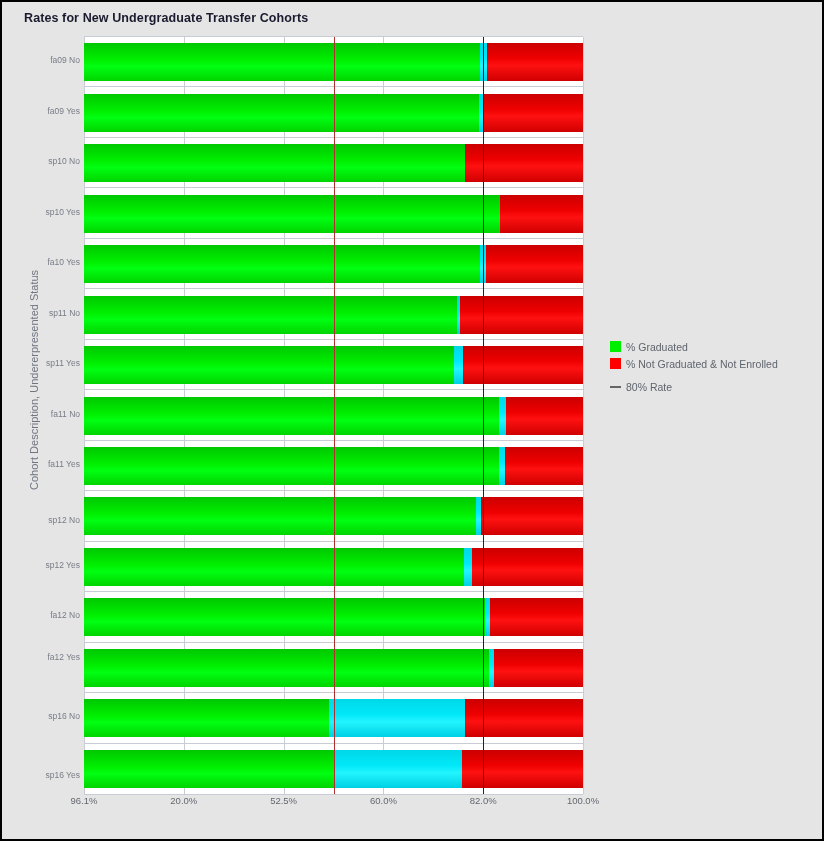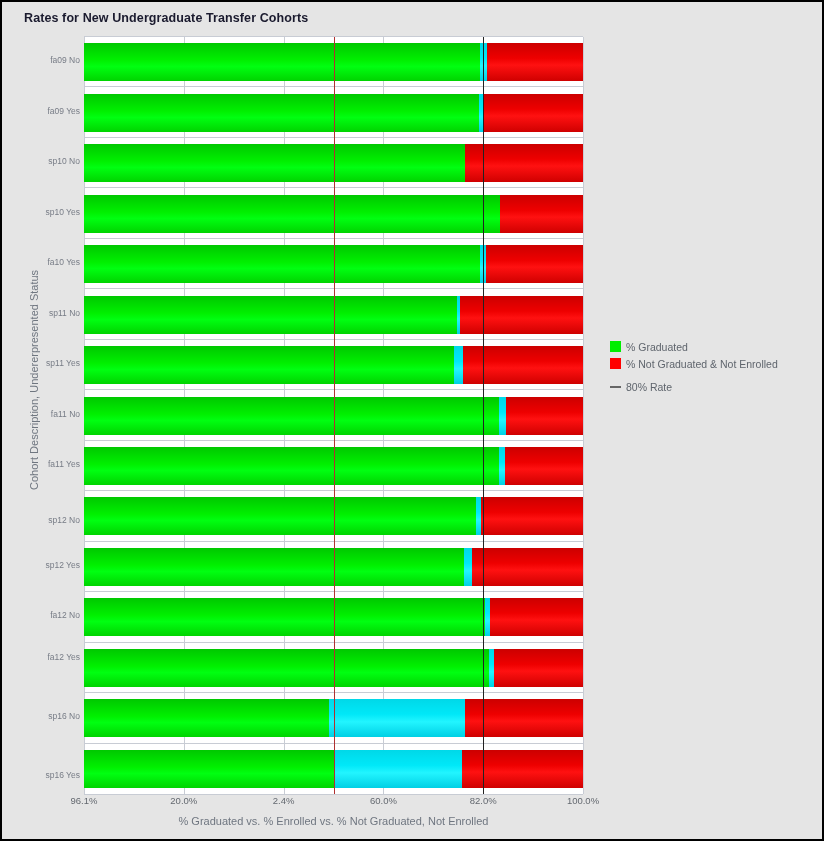--- a/index.html
+++ b/index.html
@@ -317,27 +317,26 @@
           <div class="seg seg-notg" style="width: 120.758px;"></div>
         </div>
       </div>
       <div class="ref-line ref-50" style="left: 249.5px;"></div>
       <div class="ref-line ref-80" style="left: 399.2px;"></div>
     </div>
 
   <div id="x-ticks">
       <div class="xtick" style="left: 0px;">96.1%</div>
       <div class="xtick" style="left: 99.8px; text-align: right;">20.0%</div>
-      <div class="xtick" style="left: 199.6px;">2.4%</div>
+      <div class="xtick" style="left: 199.6px;">52.5%</div>
       <div class="xtick" style="left: 299.4px;">60.0%</div>
       <div class="xtick" style="left: 399.2px;">82.0%</div>
       <div class="xtick" style="left: 499px;">100.0%</div>
     </div>
 
-  <div id="x-axis-title">% Graduated vs. % Enrolled vs. % Not Graduated, Not Enrolled</div>
 
   <div id="legend">
     <div id="legend-series">
         <div class="legend-item">
           <span class="legend-swatch" style="background: rgb(0, 238, 0);"></span>
           <span>% Graduated</span>
         </div>
         <div class="legend-item">
           <span class="legend-swatch" style="background: rgb(255, 0, 0);"></span>
           <span>% Not Graduated &amp; Not Enrolled</span>

